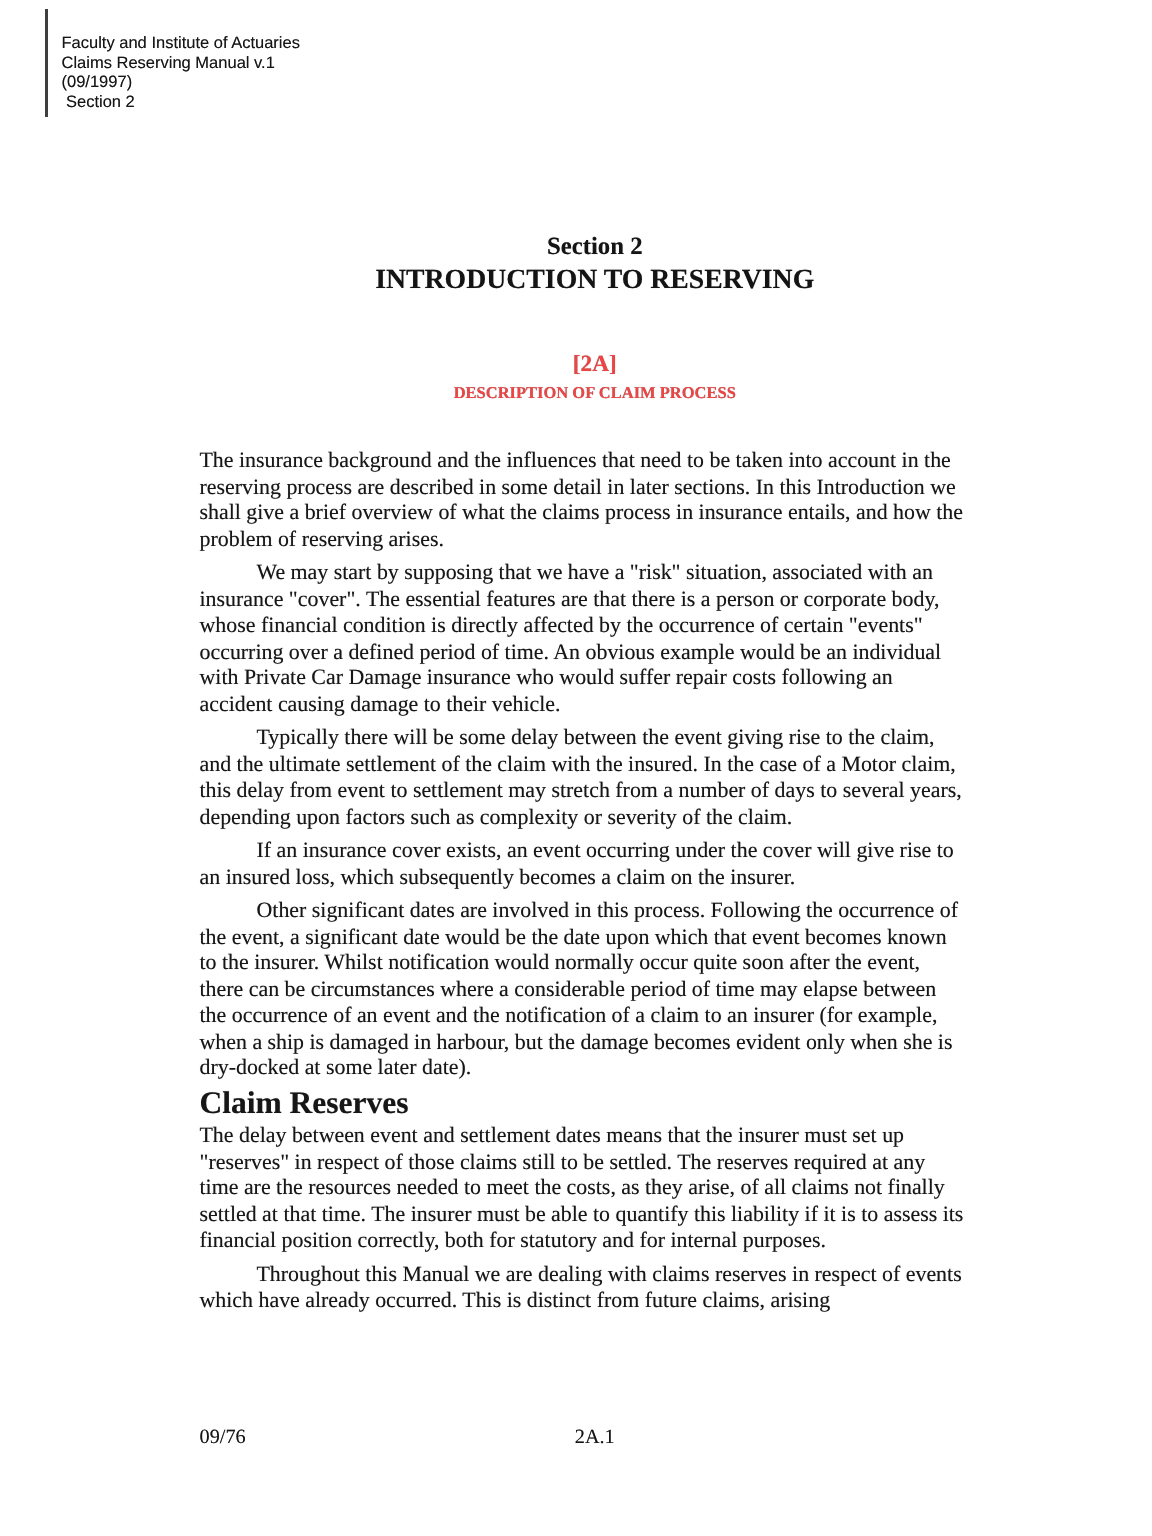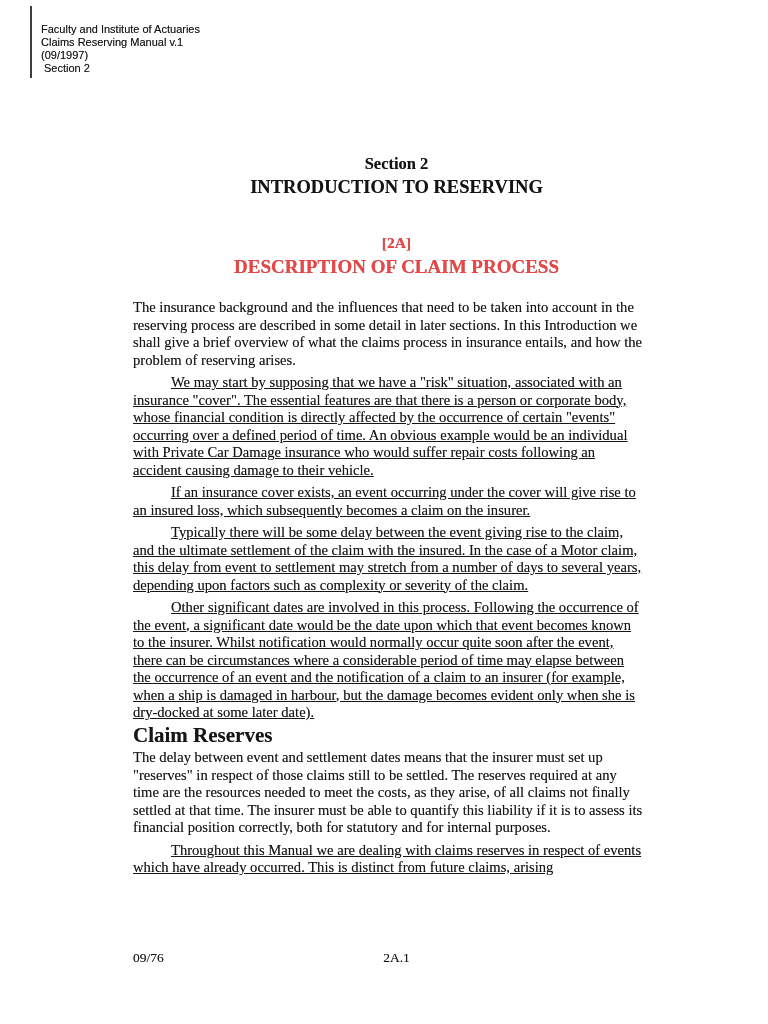--- a/index.html
+++ b/index.html
@@ -68,21 +68,21 @@
     font-family: "Liberation Serif", serif;
     color: #ef4444;
     text-shadow: 0 0 0.45px rgba(25,25,25,0.55);
   }
   .subsection-block .code {
     font-size: 15.5px;
     font-weight: bold;
     margin: 0 0 4px 0;
   }
   .subsection-block .sub-heading {
-    font-size: 19px;
+    font-size: 11px;
     font-weight: bold;
     margin: 0;
   }
 
   .body-text {
     position: absolute;
     left: 133px;
     width: 527px;
     top: 299px;
     font-family: "Liberation Serif", serif;
@@ -90,21 +90,20 @@
     line-height: 17.5px;
     color: #161616;
     text-align: left;
     text-shadow: 0 0 0.45px rgba(25,25,25,0.5);
   }
   .body-text p {
     margin: 0 16px 5px 0;
   }
   .body-text p.indent {
     text-indent: 38px;
-    text-decoration: underline;
   }
   .claim-heading {
     font-weight: bold;
     font-size: 21px;
     margin: 20px 0 12px 0;
   }
 
   .footer {
     position: absolute;
     left: 133px;
@@ -138,22 +137,22 @@
   </div>
 
   <div class="subsection-block">
     <div class="code">[2A]</div>
     <div class="sub-heading">DESCRIPTION OF CLAIM PROCESS</div>
   </div>
 
   <div class="body-text">
     <p>The insurance background and the influences that need to be taken into account in the reserving process are described in some detail in later sections.  In this Introduction we shall give a brief overview of what the claims process in insurance entails, and how the problem of reserving arises.</p>
     <p class="indent">We may start by supposing that we have a "risk" situation, associated with an insurance "cover". The essential features are that there is a person or corporate body, whose financial condition is directly affected by the occurrence of certain "events" occurring over a defined period of time. An obvious example would be an individual with Private Car Damage insurance who would suffer repair costs following an accident causing damage to their vehicle.</p>
+    <p class="indent">Typically there will be some delay between the event giving rise to the claim, and the ultimate settlement of the claim with the insured. In the case of a Motor claim, this delay from event to settlement may stretch from a number of days to several years, depending upon factors such as complexity or severity of the claim.</p>
     <p class="indent">If an insurance cover exists, an event occurring under the cover will give rise to an insured loss, which subsequently becomes a claim on the insurer.</p>
-    <p class="indent">Typically there will be some delay between the event giving rise to the claim, and the ultimate settlement of the claim with the insured. In the case of a Motor claim, this delay from event to settlement may stretch from a number of days to several years, depending upon factors such as complexity or severity of the claim.</p>
     <p class="indent">Other significant dates are involved in this process. Following the occurrence of the event, a significant date would be the date upon which that event becomes known to the insurer. Whilst notification would normally occur quite soon after the event, there can be circumstances where a considerable period of time may elapse between the occurrence of an event and the notification of a claim to an insurer (for example, when a ship is damaged in harbour, but the damage becomes evident only when she is dry-docked at some later date).</p>
 
     <p class="claim-heading">Claim Reserves</p>
 
     <p>The delay between event and settlement dates means that the insurer must set up "reserves" in respect of those claims still to be settled. The reserves required at any time are the resources needed to meet the costs, as they arise, of all claims not finally settled at that time. The insurer must be able to quantify this liability if it is to assess its financial position correctly, both for statutory and for internal purposes.</p>
     <p class="indent">Throughout this Manual we are dealing with claims reserves in respect of events which have already occurred. This is distinct from future claims, arising</p>
   </div>
 
   <div class="footer">
     <span class="footer-date">09/76</span>

